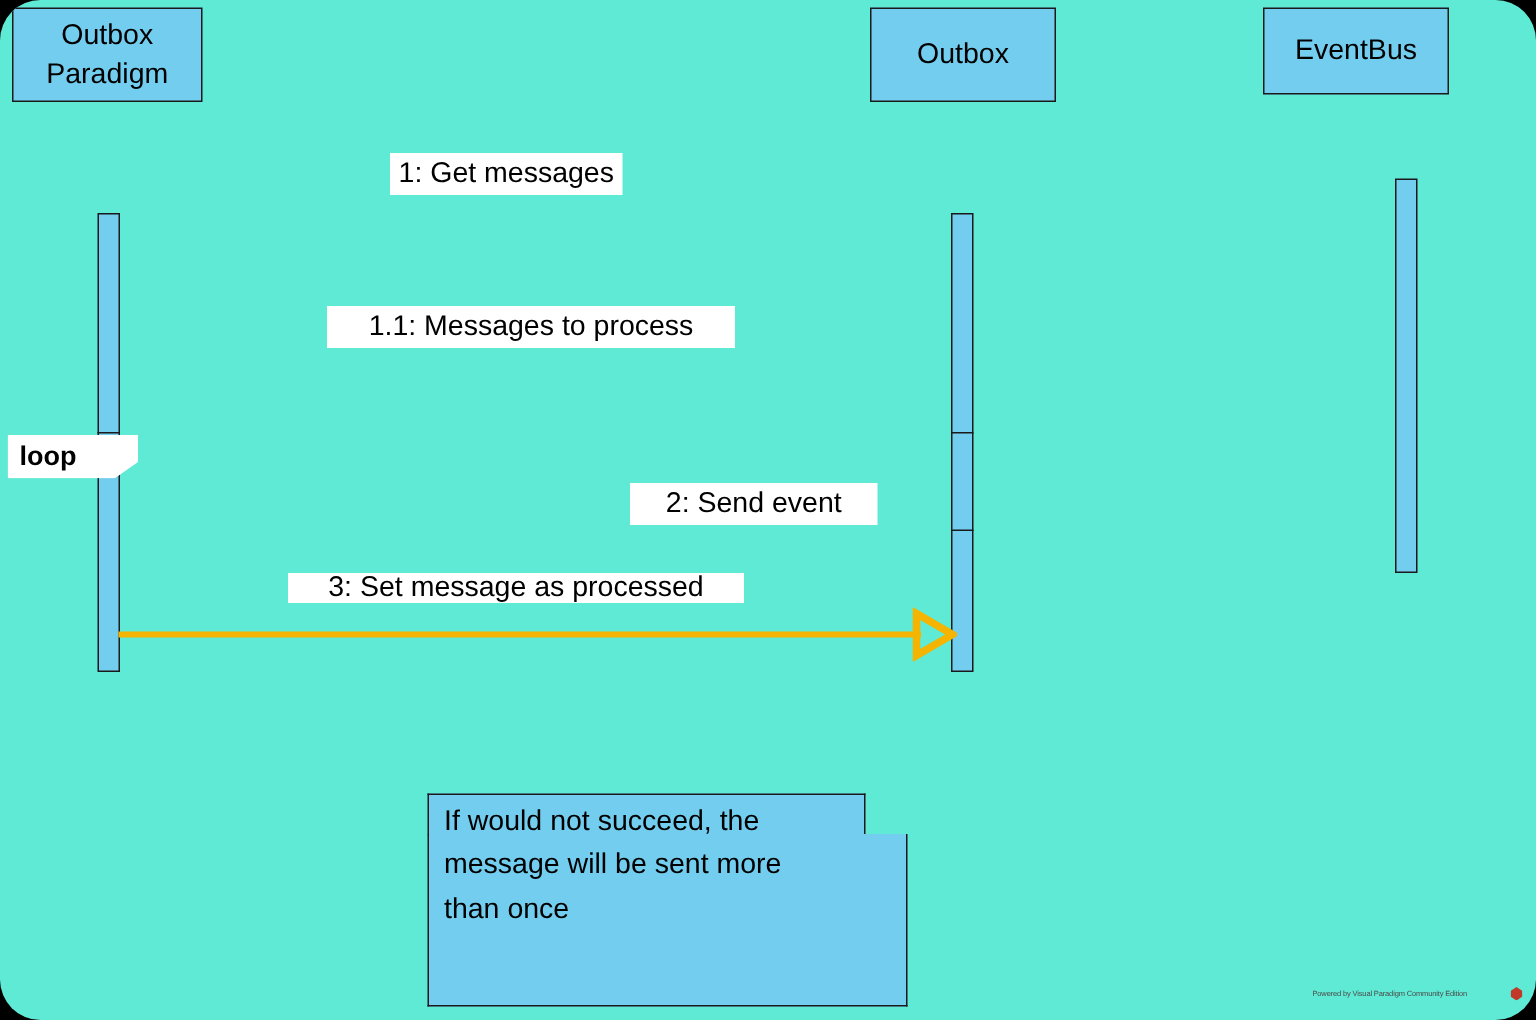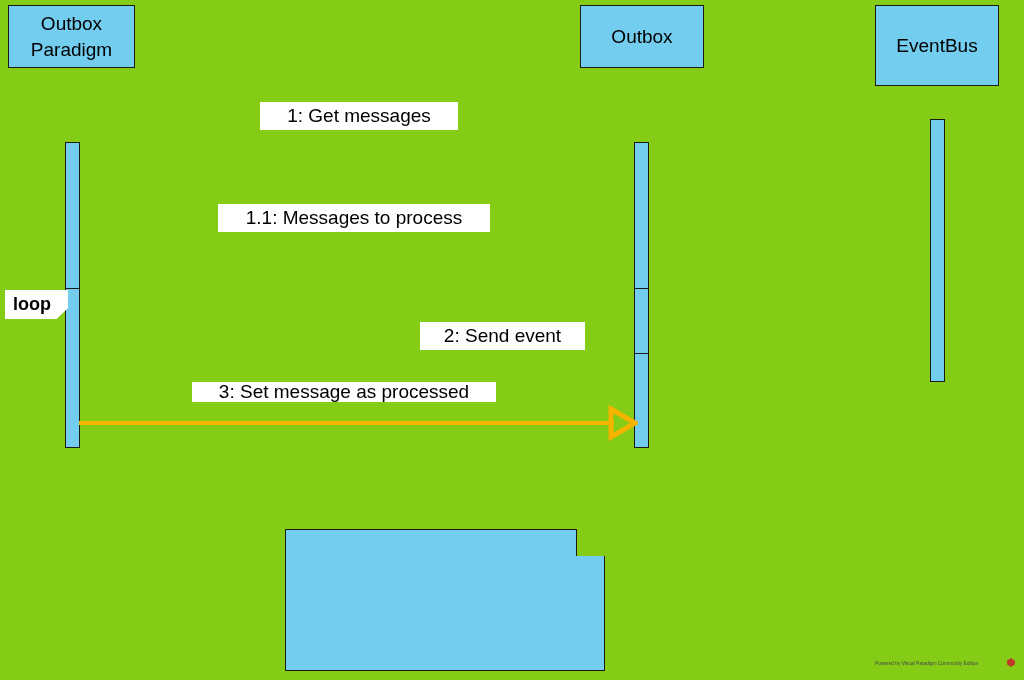--- a/index.html
+++ b/index.html
@@ -8,22 +8,23 @@
     padding: 0;
     background: #000000;
   }
   body {
     font-family: "Liberation Sans", sans-serif;
   }
   #canvas {
     position: relative;
     width: 1024px;
     height: 680px;
-    background: #84cc16;
+    background: #5eead4;
     overflow: hidden;
+    border-radius: 27px;
   }
 
   
   .lifeline-head {
     position: absolute;
     background: #73CDEF;
     border: 1px solid #1a1a1a;
     box-sizing: border-box;
     display: flex;
     align-items: center;
@@ -130,50 +131,51 @@
 
   <div class="lifeline-head" style="left:8px; top:5px; width:127px; height:63px;">
     <span>
       <span>Outbox</span><br>
       <span>Paradigm</span>
     </span>
   </div>
 
   <div class="lifeline-head" style="left:580px; top:5px; width:124px; height:63px;">Outbox</div>
 
-  <div class="lifeline-head" style="left:875px; top:5px; width:124px; height:81px;">EventBus</div>
+  <div class="lifeline-head" style="left:842px; top:5px; width:124px; height:58px;">EventBus</div>
 
   <div class="activation" style="left:65px; top:142px; width:15px; height:306px;"></div>
   <div class="act-divider" style="left:65px; top:288px; width:15px;"></div>
 
   <div class="activation" style="left:634px; top:142px; width:15px; height:306px;"></div>
   <div class="act-divider" style="left:634px; top:288px; width:15px;"></div>
   <div class="act-divider" style="left:634px; top:353px; width:15px;"></div>
 
   <div class="activation" style="left:930px; top:119px; width:15px; height:263px;"></div>
 
-  <div class="frag-tag" style="left:5px; top:290px; width:63px; height:29px;">loop</div>
+  <div class="frag-tag" style="left:5px; top:290px; width:87px; height:29px;">loop</div>
 
-  <div class="msg-label" style="left:260px; top:102px; width:198px; height:28px;">1: Get messages</div>
+  <div class="msg-label" style="left:260px; top:102px; width:155px; height:28px;">1: Get messages</div>
 
   <div class="msg-label" style="left:218px; top:204px; width:272px; height:28px;">1.1: Messages to process</div>
 
   <div class="msg-label" style="left:420px; top:322px; width:165px; height:28px;text-align:center;">2: Send event</div>
 
   <div class="msg-label" style="left:192px; top:382px; width:304px; height:20px;">3: Set message as processed</div>
 
   <div class="arrow-line" style="left:79px; top:421px; width:535px;"></div>
   <div class="arrow-head" style="left:608px; top:405px; width:30px; height:36px;">
     <svg width="30" height="36" viewBox="0 0 30 36" aria-hidden="true">
       <polygon points="3,4 27,18 3,32" fill="none" stroke="#F5B400" stroke-width="5" stroke-linejoin="miter"></polygon>
     </svg>
   </div>
 
   <div class="note-box" style="left:285px; top:529px; width:292px; height:28px; border-bottom:none;"></div>
   <div class="note-box" style="left:285px; top:556px; width:320px; height:115px; border-top:none;"></div>
 
   <div style="position:absolute; left:286px; top:555px; width:290px; height:3px; background:#73CDEF;"></div>
 
+  <div class="note-text" style="left:296px; top:533px; width:300px;"><span>If would not succeed, the</span><br><span>message will be sent more</span><br><span>than once</span></div>
 
   <div class="watermark" style="left:875px; top:660px;">Powered by Visual Paradigm Community Edition</div>
   <div class="watermark-dot" style="left:1007px; top:658px;"></div>
 
 </div>
 
 </body></html>

